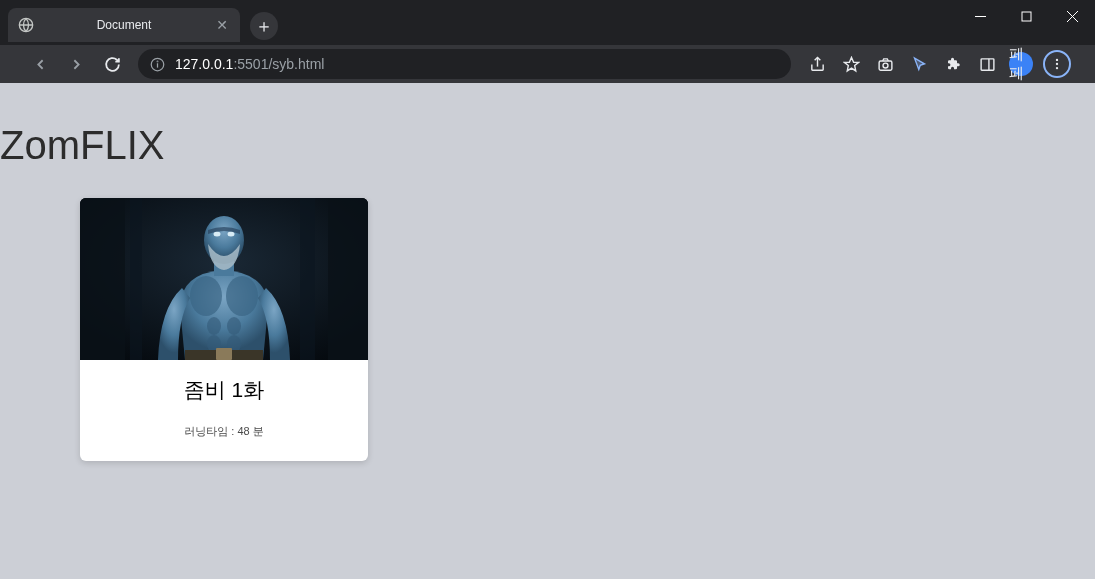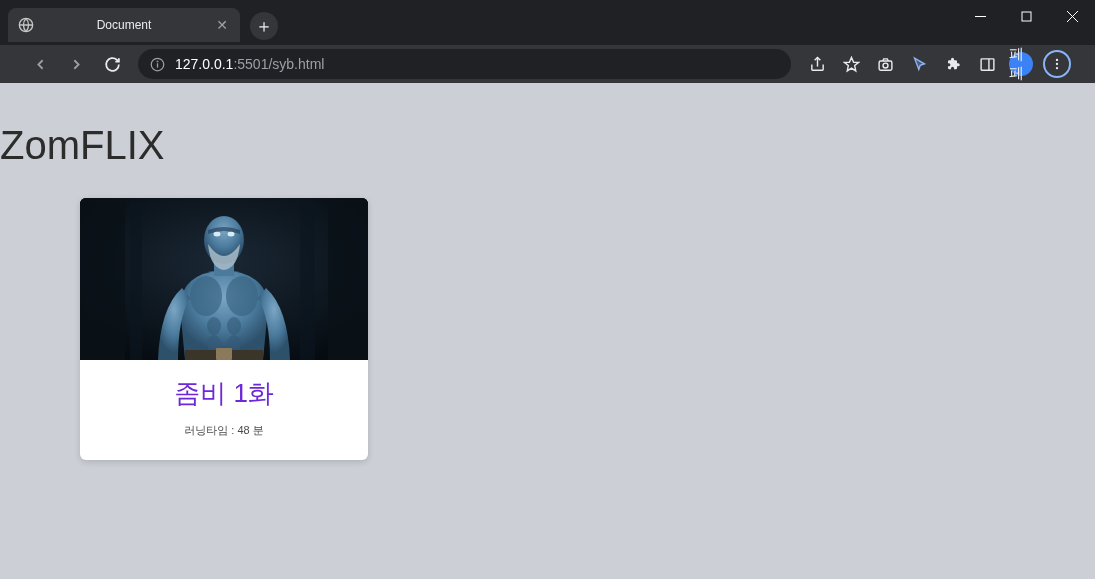--- a/index.html
+++ b/index.html
@@ -211,23 +211,23 @@
     .card-thumb svg {
       width: 100%;
       height: 100%;
       display: block;
     }
     .card-body {
       padding: 16px 10px 22px;
       text-align: center;
     }
     .card-title {
-      font-size: 26px;
-      color: #6d28d9;
-      margin-bottom: 12px;
+      font-size: 21px;
+      color: #000000;
+      margin-bottom: 20px;
     }
     .card-sub {
       font-size: 11px;
       color: #4a4a4a;
     }
   </style>
 </head>
 <body>
 
 <div class="titlebar">

